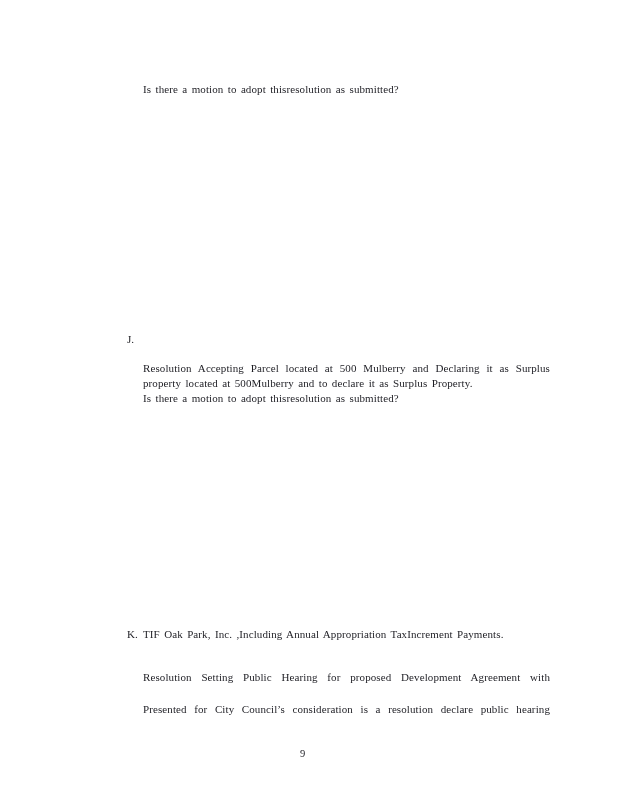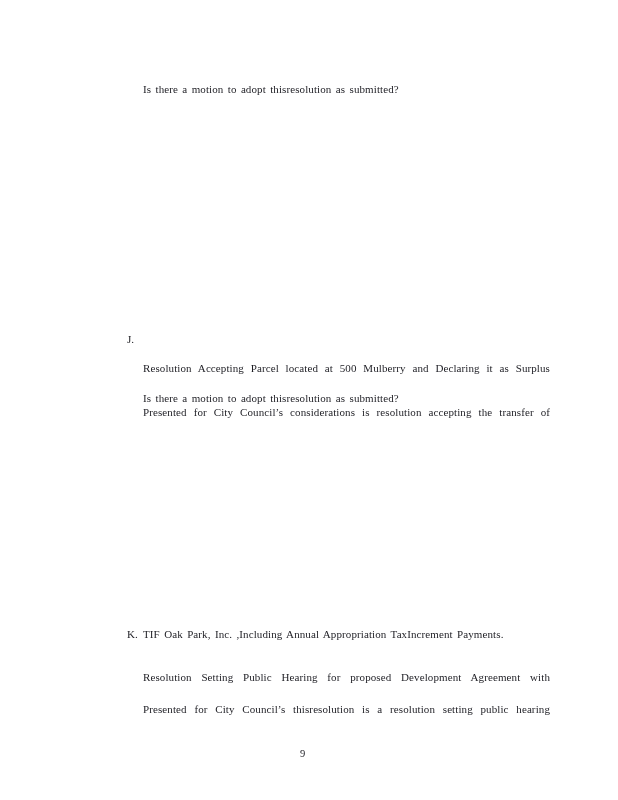--- a/index.html
+++ b/index.html
@@ -62,32 +62,32 @@
 
 <div class="page">
 
   <div class="block lh15" style="top: 82px;">
     <div class="line short">Is there a motion to adopt thisresolution as submitted?</div>
   </div>
 
   <div class="block lh15" style="top: 332px;">
     <span class="item-label">J.</span>
     <div class="line just">Resolution Accepting Parcel located at 500 Mulberry and Declaring it as Surplus</div>
-    <div class="line just">Presented for City Council’s considerations is resolution accepting the transfer of</div>
+    <div class="line short">property located at 500Mulberry and to declare it as Surplus Property.</div>
   </div>
 
   <div class="block lh15" style="top: 391px;">
     <div class="line short">Is there a motion to adopt thisresolution as submitted?</div>
   </div>
 
   <div class="block lh14" style="top: 627px;">
     <span class="item-label lh14-label">K.</span>
     <div class="line short">TIF Oak Park, Inc. ,Including Annual Appropriation TaxIncrement Payments.</div>
     <div class="line just">Resolution Setting Public Hearing for proposed Development Agreement with</div>
   </div>
 
   <div class="block lh14" style="top: 673px;">
-    <div class="line just">Presented for City Council’s thisresolution is a resolution setting public hearing</div>
+    <div class="line just">Presented for City Council’s consideration is a resolution declare public hearing</div>
   </div>
 
   <div class="page-number">9</div>
 
 </div>
 
 </body></html>

